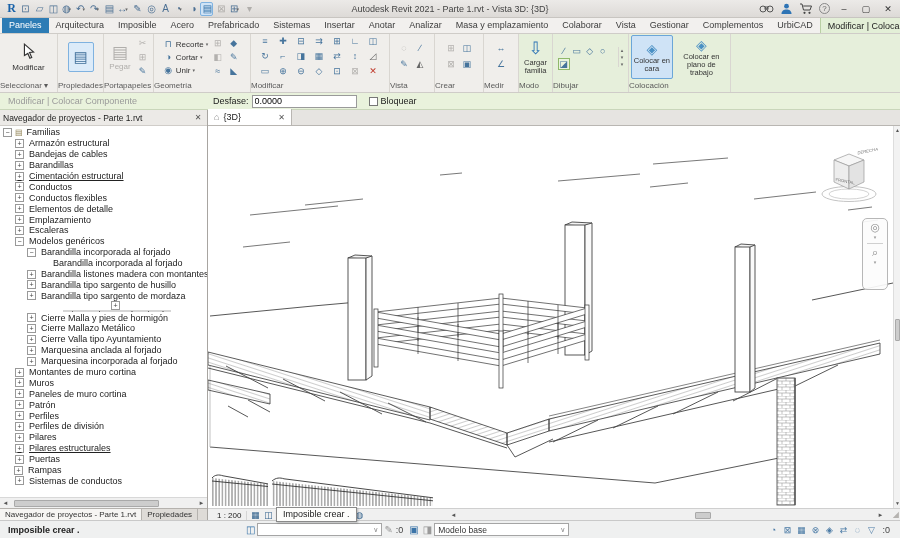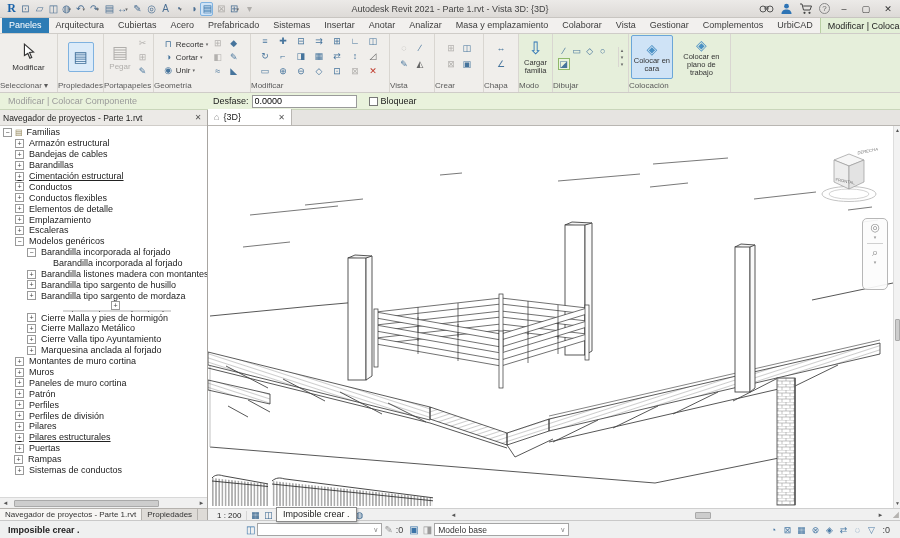--- a/index.html
+++ b/index.html
@@ -220,21 +220,21 @@
       <span class="helpc">?</span>
       <span class="winbtn">–</span>
       <span class="winbtn">▢</span>
       <span class="winbtn">✕</span>
     </div>
   </div>
 
   <div class="tabbar">
     <span class="rtab file">Paneles</span>
       <span class="rtab">Arquitectura</span>
-      <span class="rtab">Cubiertas</span>
+      <span class="rtab">Imposible</span>
       <span class="rtab">Acero</span>
       <span class="rtab">Prefabricado</span>
       <span class="rtab">Sistemas</span>
       <span class="rtab">Insertar</span>
       <span class="rtab">Anotar</span>
       <span class="rtab">Analizar</span>
       <span class="rtab">Masa y emplazamiento</span>
       <span class="rtab">Colaborar</span>
       <span class="rtab">Vista</span>
       <span class="rtab">Gestionar</span>
@@ -363,21 +363,21 @@
       <div class="plabel">Crear</div>
     </div>
 
     <div class="panel" style="width:35px">
       <div class="pbody">
         <div class="minigrid r2">
           <span class="mi">↔</span>
             <span class="mi">∠</span>
         </div>
       </div>
-      <div class="plabel">Chapa</div>
+      <div class="plabel">Medir</div>
     </div>
 
     <div class="panel ctx" style="width:34px">
       <div class="pbody">
         <div class="bigbtn">
           <span class="bic" style="color:#2e74b5">⇩</span>
           <span class="blb" style="font-size:7.5px">Cargar familia</span>
         </div>
       </div>
       <div class="plabel">Modo</div>
@@ -530,20 +530,25 @@
           </div>
           <div class="trow" style="padding-left: 27px;">
             <span class="tw">+</span>
 
             <span class="tlb">Cierre Valla tipo Ayuntamiento</span>
           </div>
           <div class="trow" style="padding-left: 27px;">
             <span class="tw">+</span>
 
             <span class="tlb">Marquesina anclada al forjado</span>
+          </div>
+          <div class="trow" style="padding-left: 27px;">
+            <span class="tw">+</span>
+
+            <span class="tlb">Marquesina incorporada al forjado</span>
           </div>
           <div class="trow" style="padding-left: 15px;">
             <span class="tw">+</span>
 
             <span class="tlb">Montantes de muro cortina</span>
           </div>
           <div class="trow" style="padding-left: 15px;">
             <span class="tw">+</span>
 
             <span class="tlb">Muros</span>

